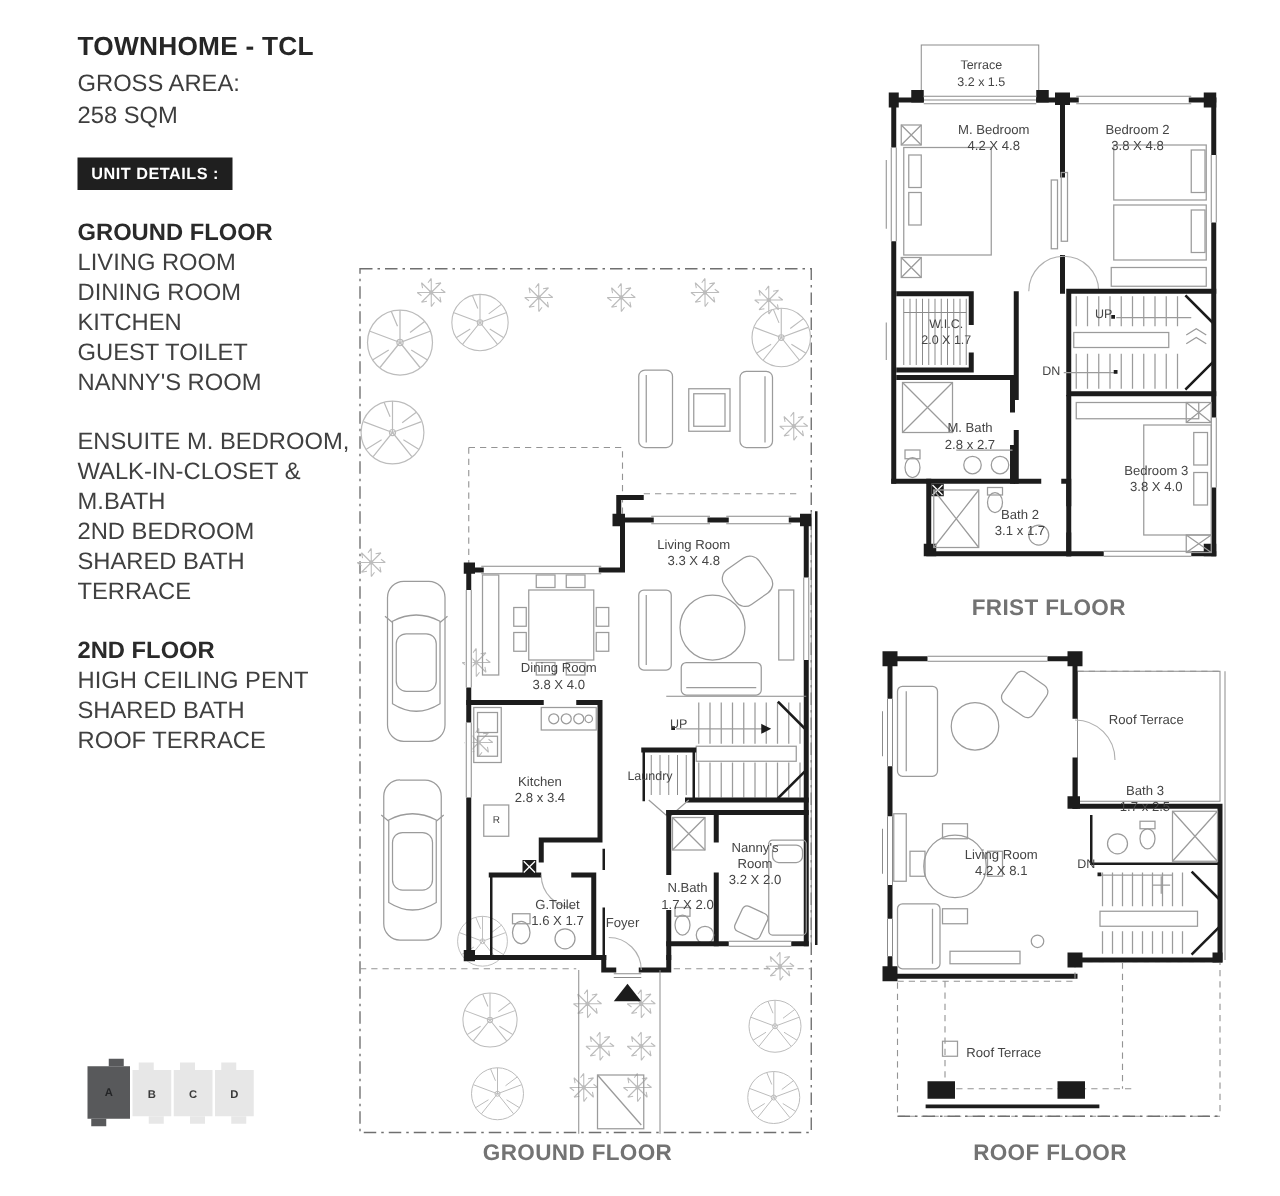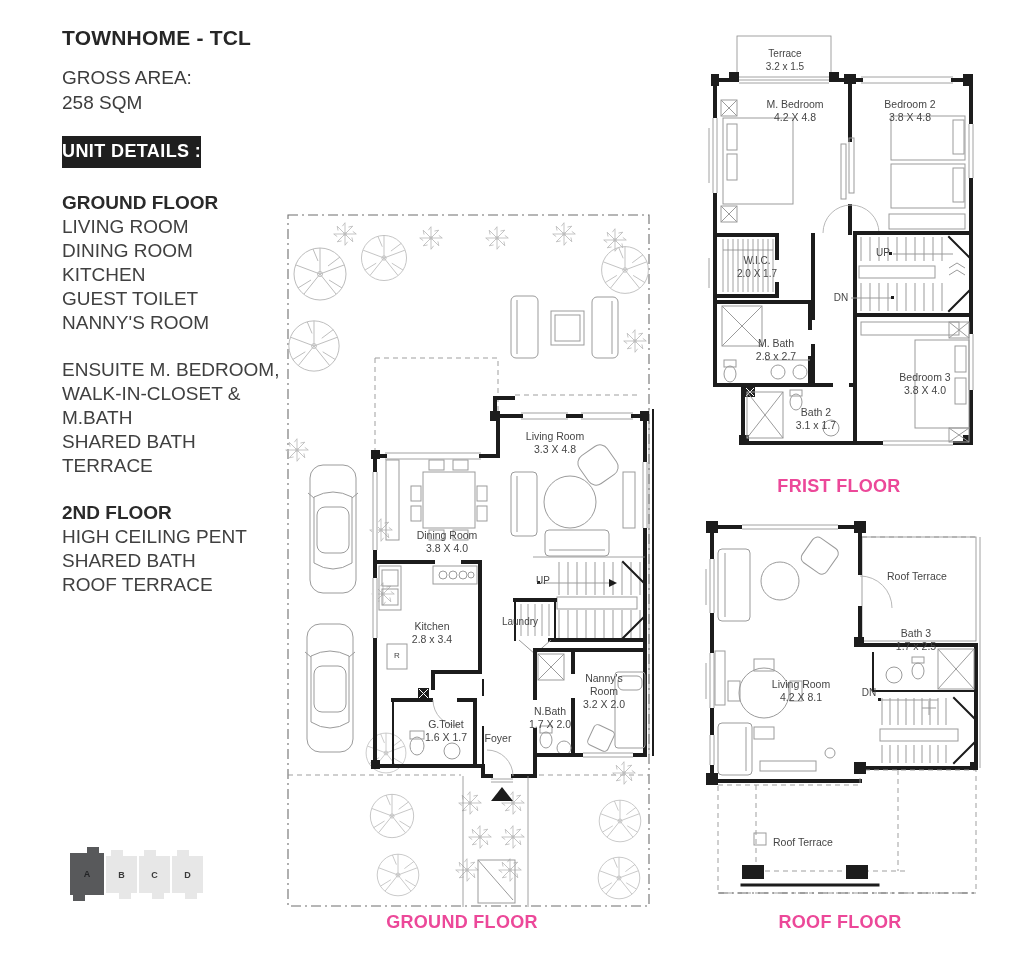--- a/index.html
+++ b/index.html
@@ -1,24 +1,24 @@
 <!DOCTYPE html>
 <html><head>
 <meta charset="utf-8">
 <style>
   html,body{margin:0;padding:0}
   body{width:1024px;height:957px;position:relative;background:#ffffff;
        font-family:"Liberation Sans",sans-serif;overflow:hidden;color:#3d3d3d}
 
   
   .left-panel{position:absolute;left:62px;top:26px;width:230px}
-  .title{font-size:21px;font-weight:800;color:#262626;letter-spacing:.2px;margin-bottom:15px}
+  .title{font-size:21px;font-weight:800;color:#262626;letter-spacing:.2px;margin-bottom:5px}
   .sub{font-size:19px;color:#3d3d3d;line-height:25px}
   .badge{display:inline-block;margin-top:21px;background:#1f1f1f;color:#fff;
-         font-weight:800;font-size:18px;letter-spacing:.4px;padding:5px 0 6px}
+         font-weight:800;font-size:13px;letter-spacing:.4px;padding:5px 11px 6px}
   .section{margin-top:23px}
   .sec-h{font-size:19px;font-weight:800;color:#2a2a2a;line-height:24px}
   .sec-i{font-size:19px;color:#404040;line-height:24px}
 
   
   .unit-selector{position:absolute;left:70px;top:856px;display:flex;align-items:flex-start}
   .unit{position:relative;width:31px;height:37px;margin-right:2px;background-color:#e7e7e7;
         display:flex;align-items:center;justify-content:center;
         font-size:9px;font-weight:700;color:#3a3a3a}
   .unit::before{content:"";position:absolute;top:-6px;left:5px;width:12px;height:6px;background-color:inherit}
@@ -29,21 +29,21 @@
 
   
   .plan{position:absolute}
   .plan-label{position:absolute;transform:translate(-50%,-50%);text-align:center;
               font-size:10.5px;color:#454545;line-height:1.25;white-space:nowrap;z-index:5}
   .plan-label .dim{display:block}
   .plan-label.small{font-size:10px}
   .plan-label.tiny{font-size:8px}
   .plan-label.wrap{white-space:normal;width:58px}
   .plan-caption{position:absolute;transform:translateX(-50%);font-size:18px;font-weight:800;
-                color:#ec4899;letter-spacing:.3px;white-space:nowrap}
+                color:#737373;letter-spacing:.3px;white-space:nowrap}
 
   
   .w {stroke:#1c1c1c;stroke-width:4;fill:none;stroke-linecap:square}
   .w3{stroke:#1c1c1c;stroke-width:3;fill:none;stroke-linecap:square}
   .w2{stroke:#1c1c1c;stroke-width:2;fill:none;stroke-linecap:square}
   .t {stroke:#9b9b9b;stroke-width:1;fill:none}
   .t2{stroke:#bcbcbc;stroke-width:1;fill:none}
   .g {stroke:#8b8b8b;stroke-width:.8;fill:none}
   .d {stroke:#6f6f6f;stroke-width:1.1;fill:none;stroke-dasharray:10 4 2 4}
   .d2{stroke:#949494;stroke-width:.9;fill:none;stroke-dasharray:5 4}
@@ -66,20 +66,21 @@
     <div class="sec-i">DINING ROOM</div>
     <div class="sec-i">KITCHEN</div>
     <div class="sec-i">GUEST TOILET</div>
     <div class="sec-i">NANNY'S ROOM</div>
   </div>
 
   <div class="section">
     <div class="sec-i">ENSUITE M. BEDROOM,</div>
     <div class="sec-i">WALK-IN-CLOSET &amp;</div>
     <div class="sec-i">M.BATH</div>
+    <div class="sec-i">2ND BEDROOM</div>
     <div class="sec-i">SHARED BATH</div>
     <div class="sec-i">TERRACE</div>
   </div>
 
   <div class="section">
     <div class="sec-h">2ND FLOOR</div>
     <div class="sec-i">HIGH CEILING PENT</div>
     <div class="sec-i">SHARED BATH</div>
     <div class="sec-i">ROOF TERRACE</div>
   </div>

